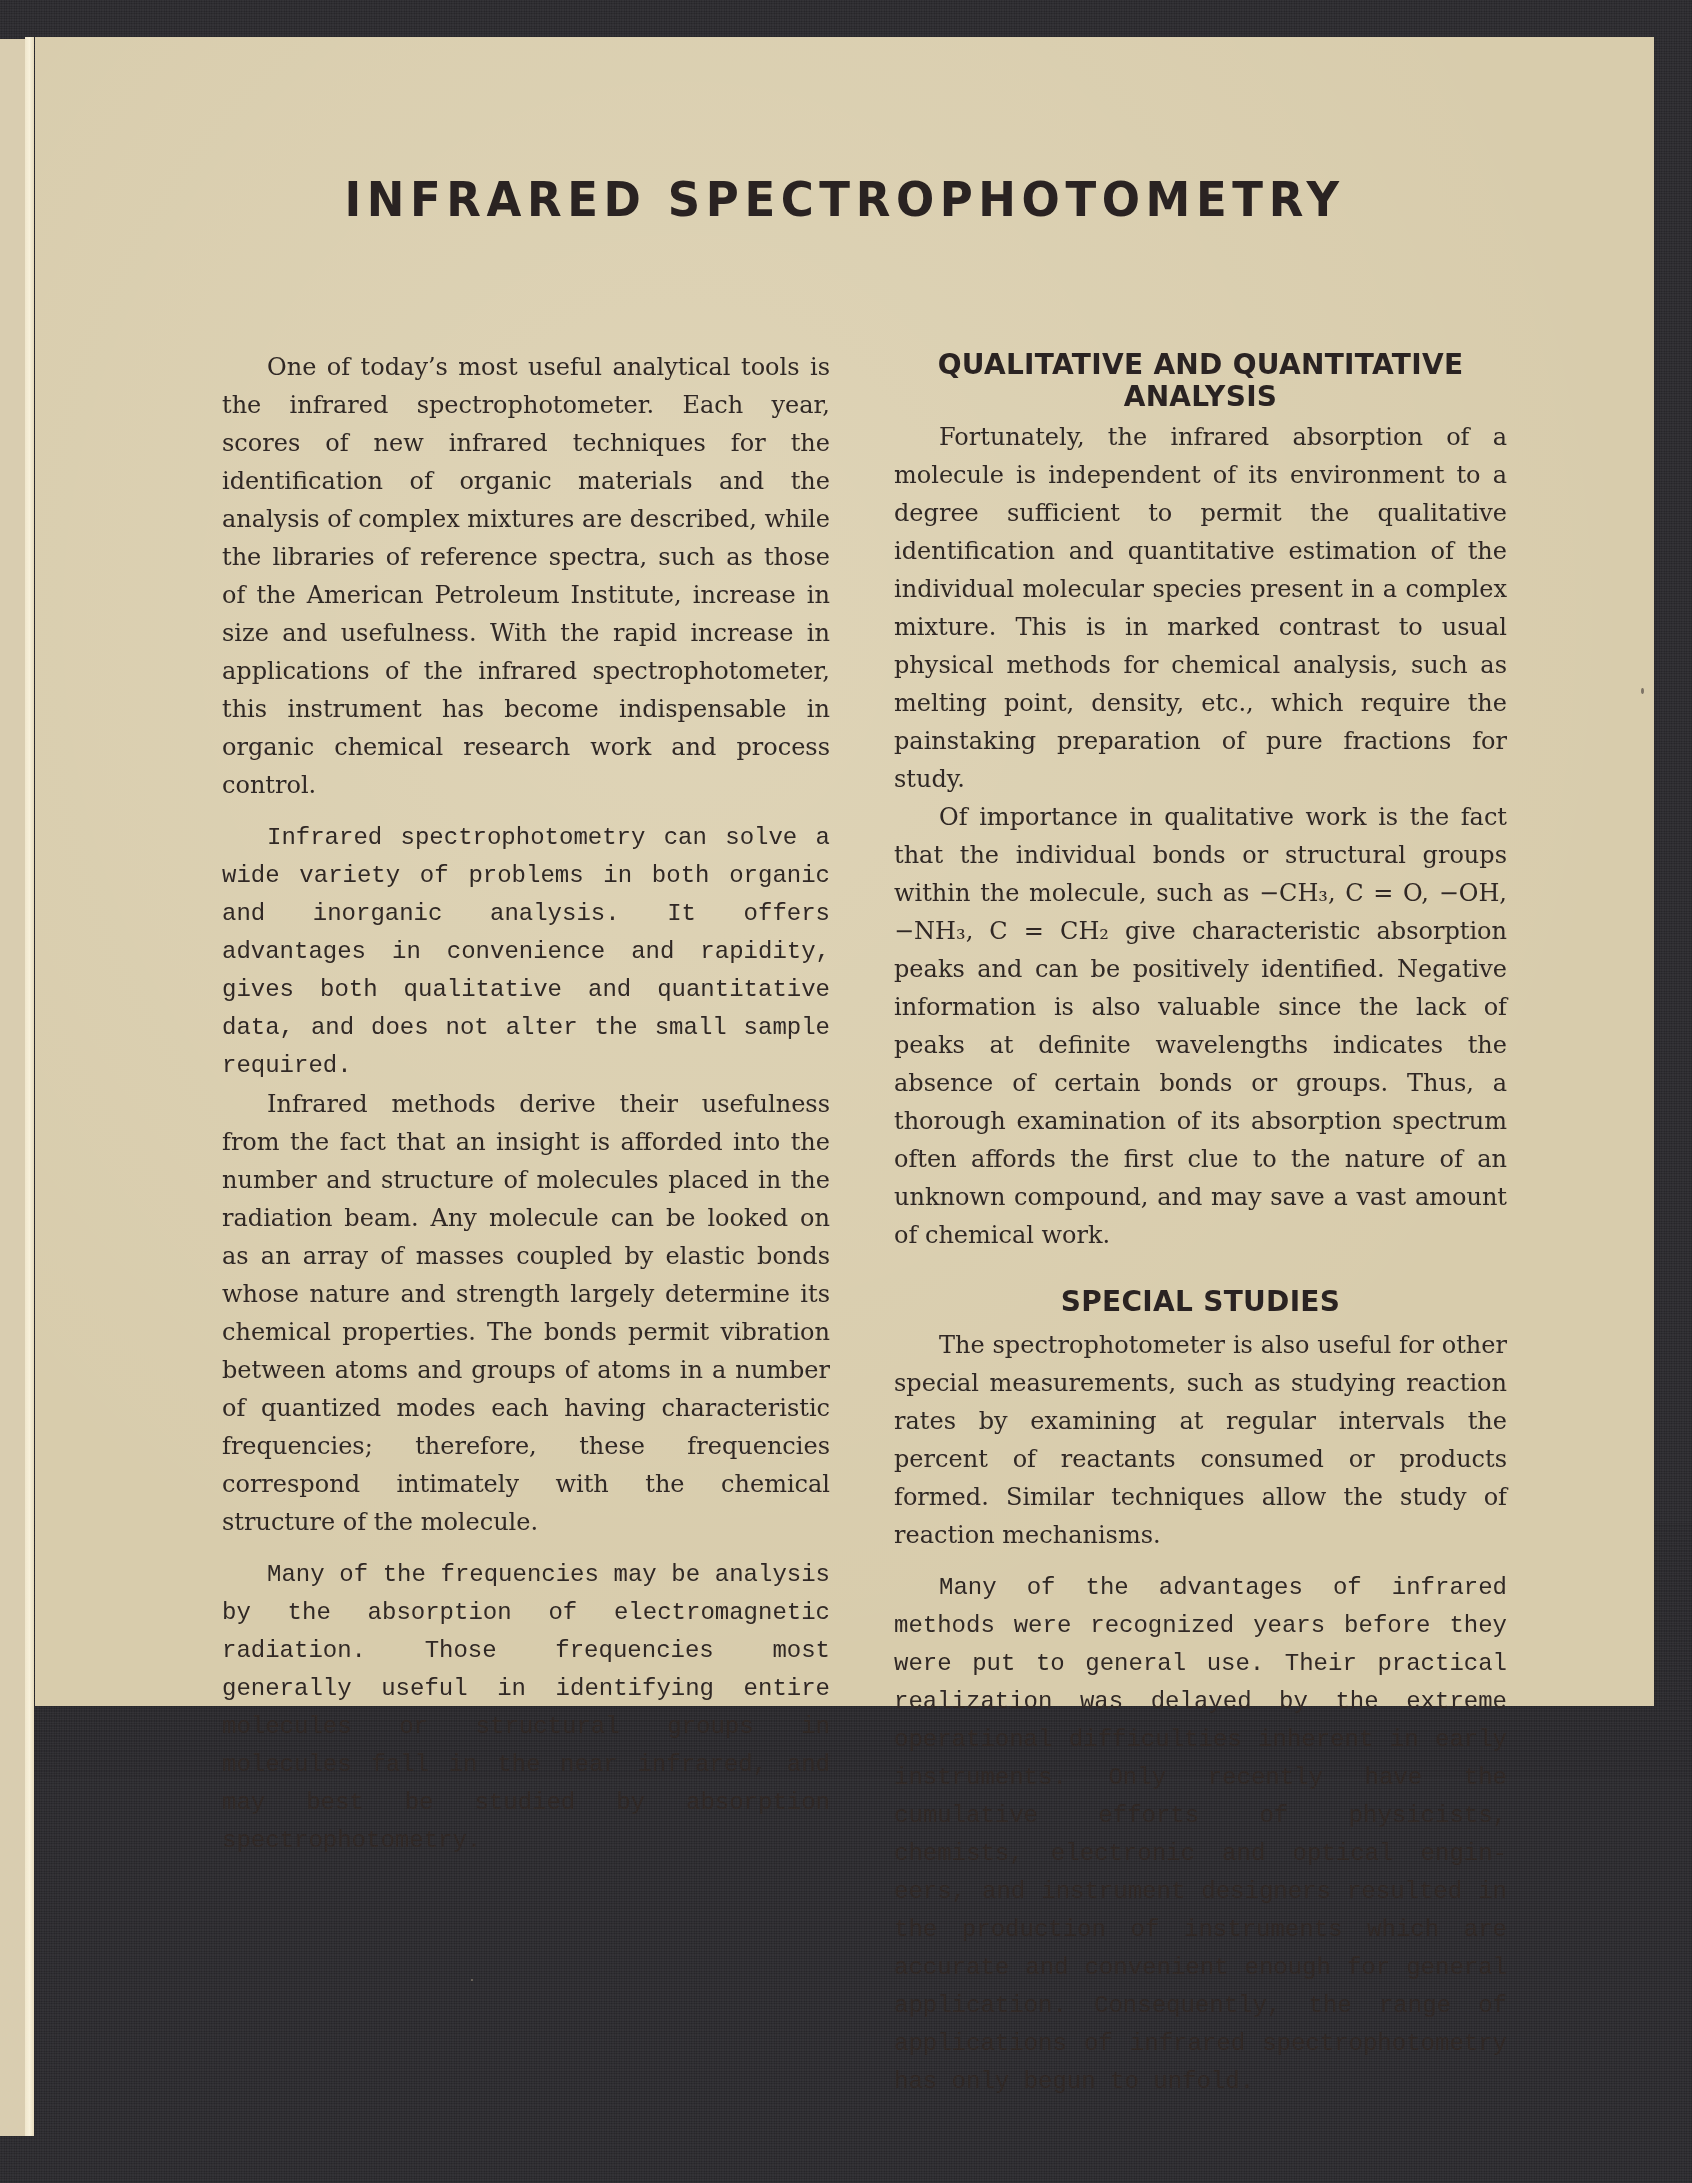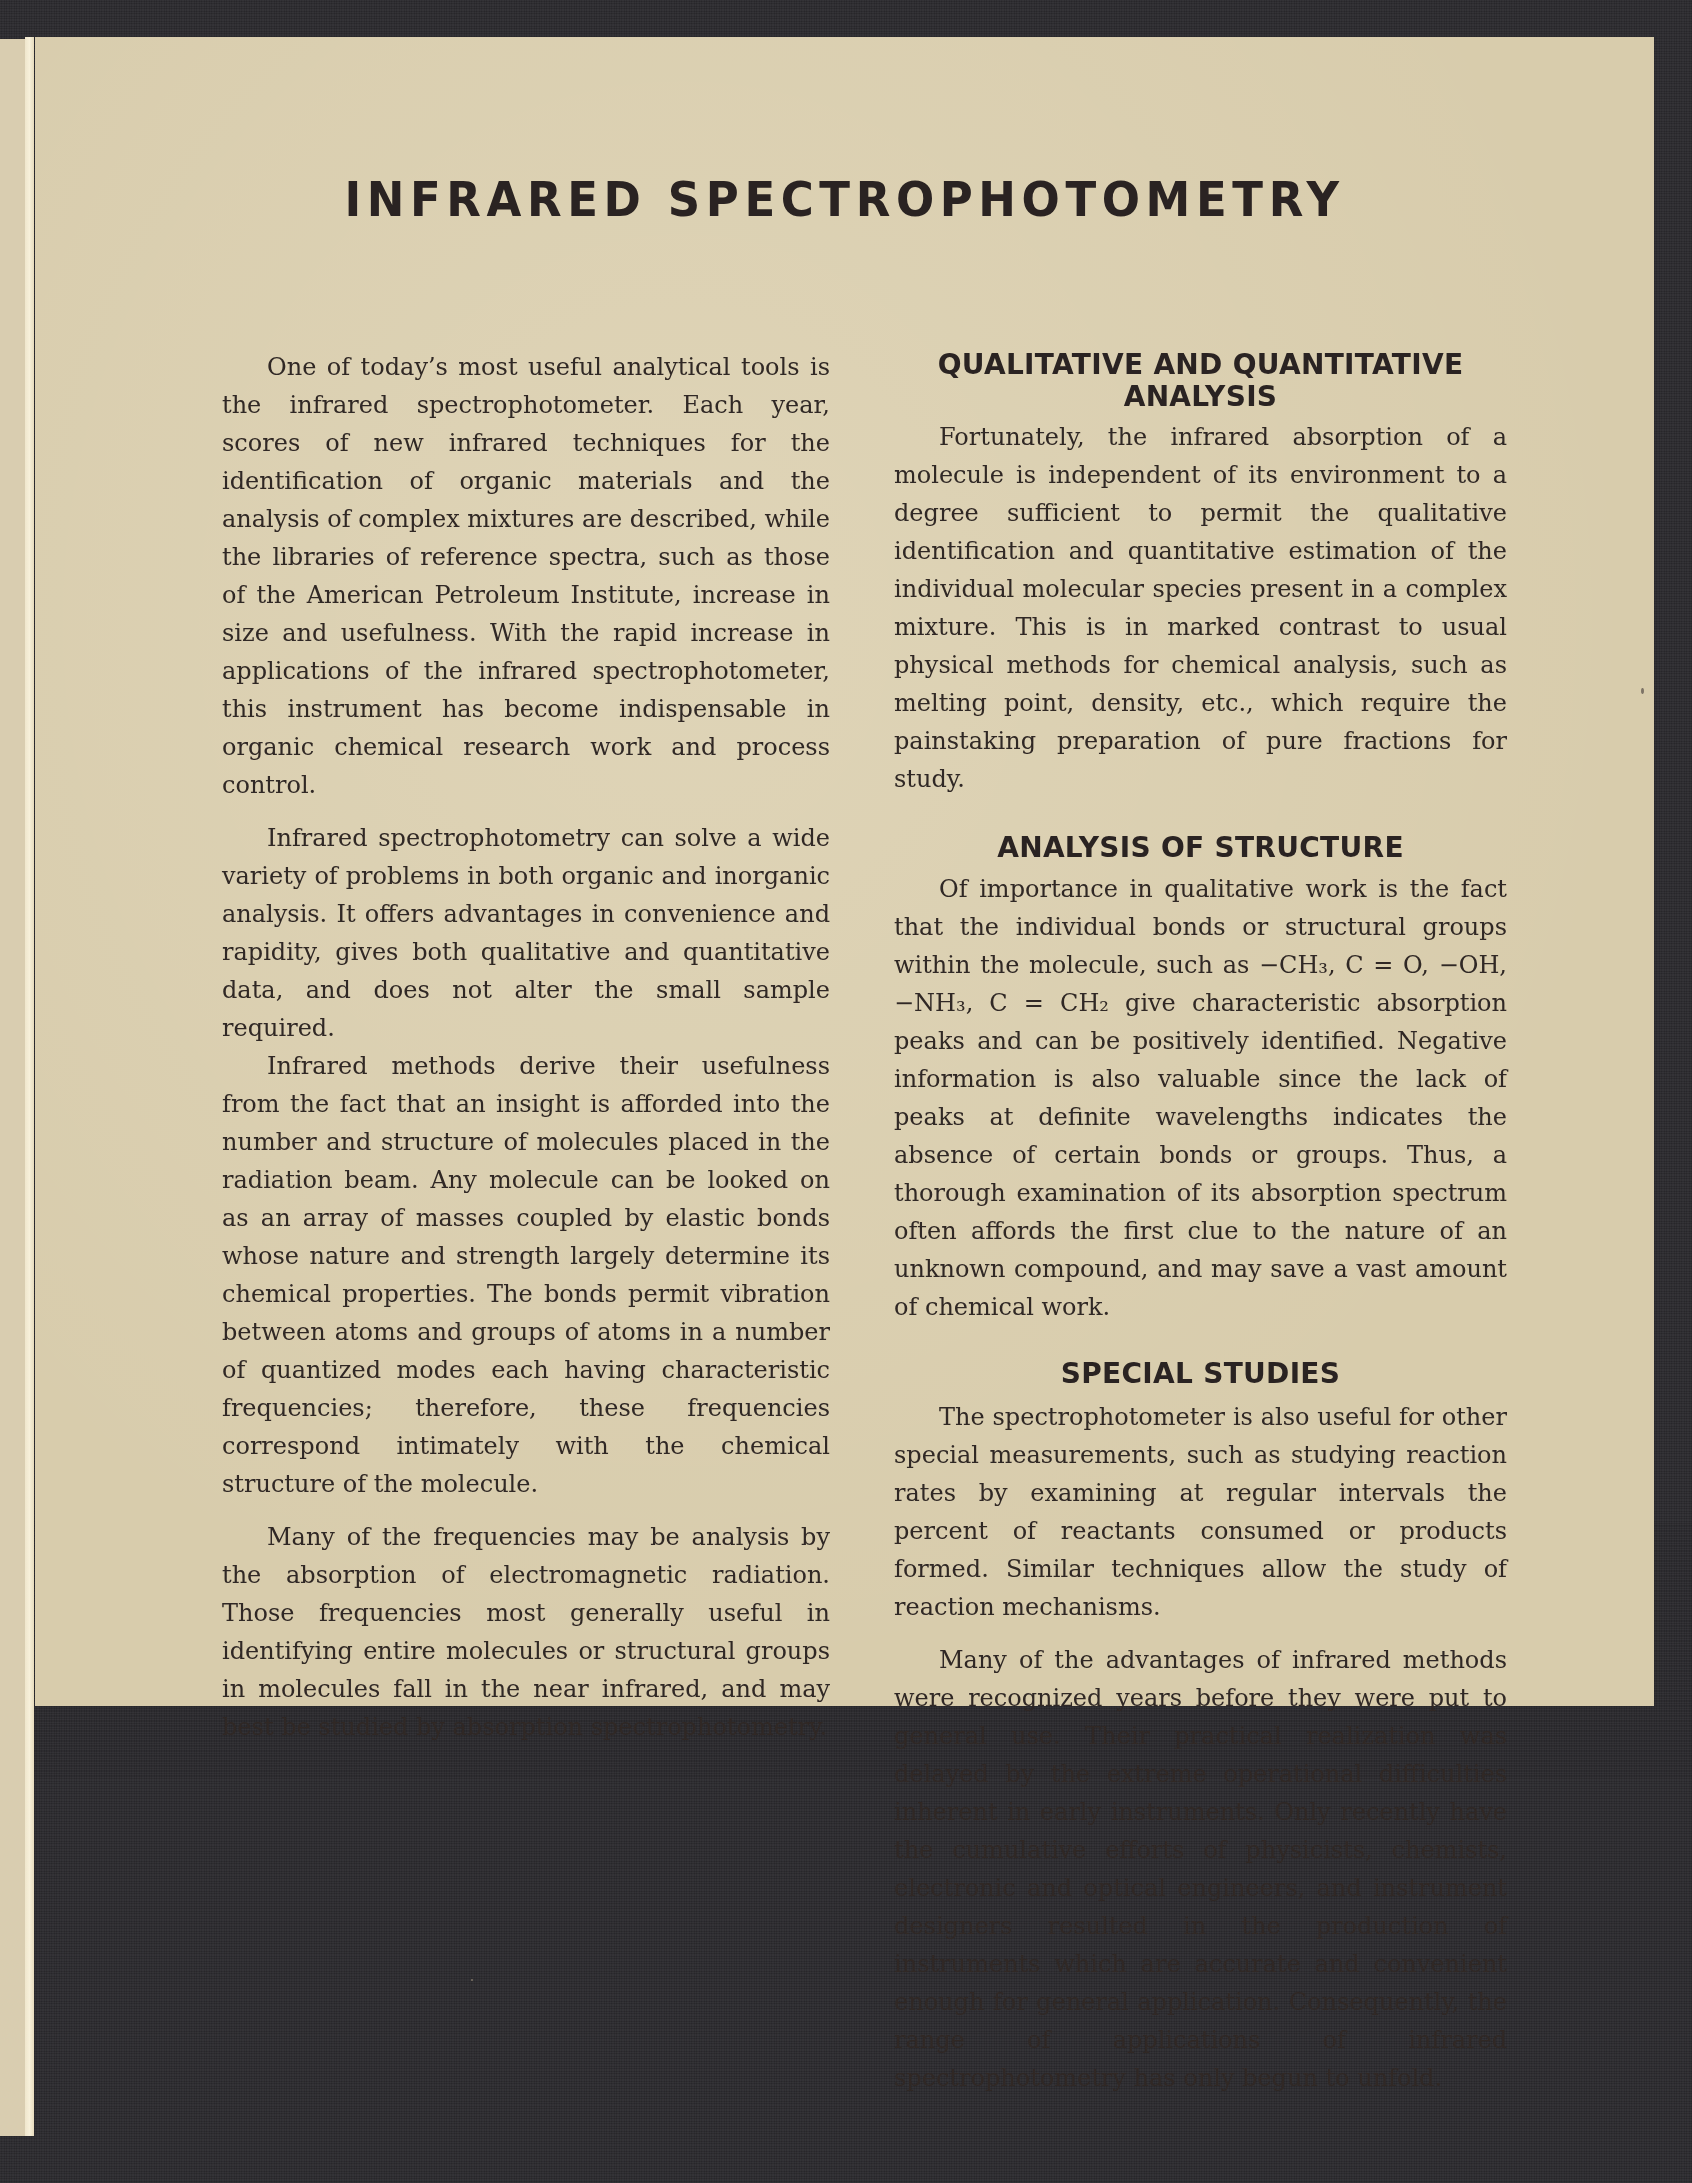--- a/index.html
+++ b/index.html
@@ -55,21 +55,21 @@
       line-height: 32px;
       text-align: center;
       color: #2a2322;
       margin: 0;
       letter-spacing: 0.3px;
     }
     .h-origin { margin-top: 92px; margin-bottom: 7.5px; text-align: left; padding-left: 47px; }
     .h-qual { margin-top: 1.2px; margin-bottom: 5px; }
     .h-struct { margin-top: 34px; margin-bottom: 6.2px; }
     .h-special { margin-top: 32px; margin-bottom: 7.5px; }
-    .p-gap { margin-top: 15px !important; }
+    .p-gap { margin-top: 15px !important; font-family: Liberation Mono, monospace; }
     .speck { position: absolute; background: #7d7366; border-radius: 50%; }
   </style>
 </head>
 <body>
 
 <div class="left-page-edge"></div>
 <div class="spine-thread"></div>
 
 <div class="page">
   <div class="title">INFRARED SPECTROPHOTOMETRY</div>
@@ -79,21 +79,20 @@
     <p class="p-gap">Infrared spectrophotometry can solve a wide variety of problems in both organic and inorganic analysis. It offers advantages in convenience and rapidity, gives both quali­tative and quantitative data, and does not alter the small sample required.</p>
 
     <p>Infrared methods derive their usefulness from the fact that an insight is afforded into the number and structure of molecules placed in the radiation beam. Any molecule can be looked on as an array of masses coupled by elastic bonds whose nature and strength largely determine its chemical properties. The bonds permit vibration between atoms and groups of atoms in a number of quantized modes each having characteristic frequen­cies; therefore, these frequencies correspond intimately with the chemical structure of the molecule.</p>
     <p class="p-gap">Many of the frequencies may be analysis by the absorption of electromagnetic radia­tion. Those frequencies most generally useful in identifying entire molecules or structural groups in molecules fall in the near infra­red, and may best be studied by absorption spectrophotometry.</p>
   </div>
 
   <div class="col col-right">
     <h2 class="heading h-qual">QUALITATIVE AND QUANTITATIVE ANALYSIS</h2>
     <p>Fortunately, the infrared absorption of a molecule is independent of its environment to a degree sufficient to permit the qualitative identification and quantitative estimation of the individual molecular species present in a complex mixture. This is in marked contrast to usual physical methods for chemical an­alysis, such as melting point, density, etc., which require the painstaking preparation of pure fractions for study.</p>
 
-    <h2 class="heading h-struct">ANALYSIS OF STRUCTURE</h2>
     <p>Of importance in qualitative work is the fact that the individual bonds or structural groups within the molecule, such as −CH₃, C = O, −OH, −NH₃, C = CH₂ give charac­teristic absorption peaks and can be positively identified. Negative information is also valu­able since the lack of peaks at definite wave­lengths indicates the absence of certain bonds or groups. Thus, a thorough examination of its absorption spectrum often affords the first clue to the nature of an unknown compound, and may save a vast amount of chemical work.</p>
 
     <h2 class="heading h-special">SPECIAL STUDIES</h2>
     <p>The spectrophotometer is also useful for other special measurements, such as studying reaction rates by examining at regular inter­vals the percent of reactants consumed or products formed. Similar techniques allow the study of reaction mechanisms.</p>
     <p class="p-gap">Many of the advantages of infrared meth­ods were recognized years before they were put to general use. Their practical realization was delayed by the extreme operational diffi­culties inherent in early instruments. Only recently have the cumulative efforts of physi­cists, chemists, electronic and optical engin­eers, and instrument designers resulted in the production of instruments which are accurate and convenient enough for general applica­tion. Consequently, the range of applications of infrared spectrophotometry has only begun to unfold.</p>
   </div>
 
   <div class="speck" style="left:1606px; top:651px; width:2.5px; height:6.2px;"></div>
   <div class="speck" style="left:436px; top:1942px; width:1.9px; height:1.9px;"></div>
 </div>

